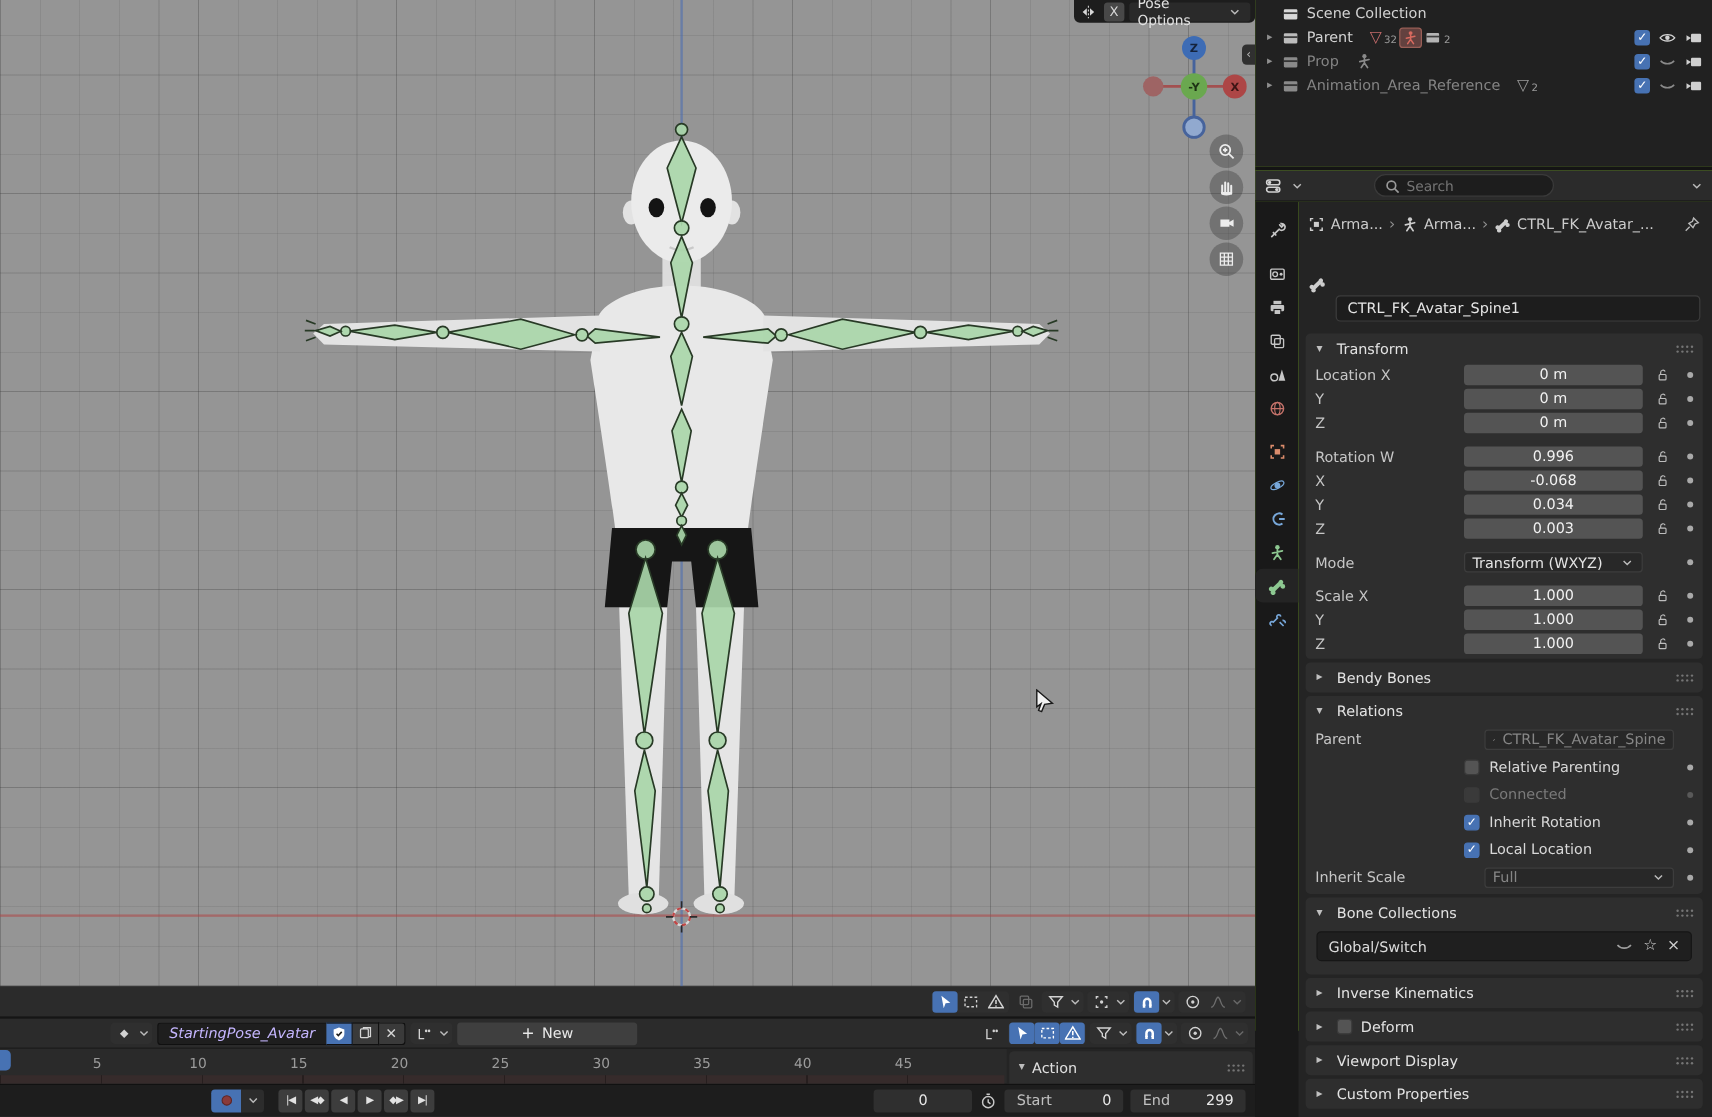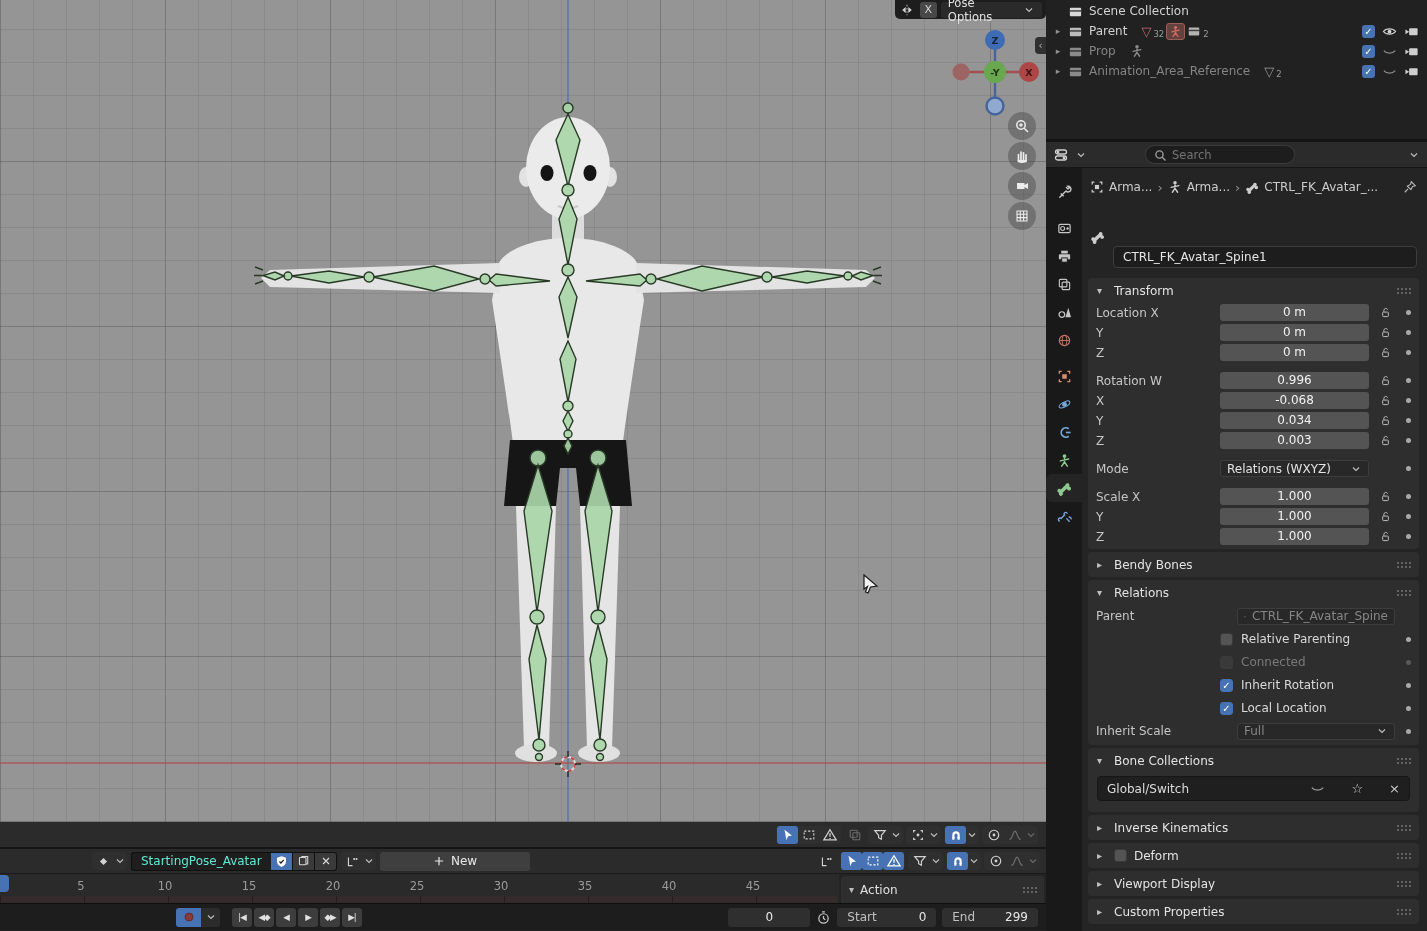--- a/index.html
+++ b/index.html
@@ -46,21 +46,21 @@
   .ibtn.dim{ opacity:.38; }
   .igrp{ display:flex; align-items:center; background:#2f2f2f; border-radius:4px; padding:0 1px; }
   .chev-s{ width:12px; height:12px; color:#bcbcbc; flex:none; }
   .ic{ display:block; }
 
   
   .ds{ position:absolute; left:0; top:849px; width:1046px; height:82px; background:#242424; }
   .ds-header{ height:25px; background:#2b2b2b; border-bottom:1px solid #1a1a1a; display:flex;
     align-items:center; padding:0 6px; gap:4px; }
   .action-name{ height:19px; background:#1e1e1e; border:1px solid #101010; border-right:none;
-    border-radius:3px 0 0 3px; display:flex; align-items:center; padding:2px 9px; color:#5eead4; min-width:140px; }
+    border-radius:3px 0 0 3px; display:flex; align-items:center; padding:2px 9px; color:#c4b5fd; min-width:140px;font-style:italic; }
   .sq-btn{ width:22px; height:19px; background:#3a3a3a; border:1px solid #101010; border-left:none;
     display:flex; align-items:center; justify-content:center; color:#d6d6d6; }
   .sq-btn.blue{ background:#4772b3; color:#fff; }
   .sq-btn.last{ border-radius:0 3px 3px 0; }
   .new-btn{ height:19px; background:#3f3f3f; border-radius:3px; display:flex; align-items:center;
     gap:6px; padding:0 10px; width:150px; justify-content:center; color:#e8e8e8; }
 
   .ds-ruler{ position:relative; height:29px; background:#2a2a2a; }
   .tick{ position:absolute; bottom:10px; transform:translateX(-50%); color:#9b9b9b; font-size:11.5px; }
   .playhead{ position:absolute; left:-9px; top:1px; width:18px; height:17px; background:#4772b3; border-radius:4px; }
@@ -139,21 +139,21 @@
   .spacer8{ height:8px; }
   .parent-field{ grid-column:2/4;margin-left:17px; }
   .parent-field .dd{ color:#868686; gap:6px; }
   .chkrow{ grid-column:2/4; display:flex; align-items:center; gap:8px; color:#d8d8d8; }
   .chkrow.dis{ color:#7a7a7a; }
   .cbx{ width:13px; height:13px; border-radius:3px; background:#545454; border:1px solid #3a3a3a; flex:none; }
   .cbx.on{ background:#4772b3; border-color:#4772b3; color:#fff; font-size:10px; display:flex; align-items:center; justify-content:center; }
   .cbx.on::after{ content:"✓"; }
   .cbx.dis{ background:#3a3a3a; }
   .bc-item{ height:25px; background:#1f1f1f; border:1px solid #161616; border-radius:4px;
-    margin:3px 9px 9px 9px; display:flex; align-items:center; gap:26px; padding:0 9px; color:#dcdcdc; }
+    margin:3px 9px 9px 9px; display:flex; align-items:center; gap:8px; padding:0 9px; color:#dcdcdc; }
   .bc-item .nm{ flex:1; }
   .star{ color:#cdcdcd; font-size:13px; }
   .xg{ color:#cdcdcd; font-size:13px; }
 </style>
 </head>
 <body>
 
 <svg width="0" height="0" style="position:absolute">
   <defs>
     <symbol id="s-chev" viewBox="0 0 16 16">
@@ -952,21 +952,21 @@
                 <svg class="ic" width="13" height="13">
                   <use href="#s-lock"></use>
                 </svg>
               </span>
               <span class="adot"></span>
             </div>
           <div class="spacer8"></div>
           <div class="prow">
             <span class="plab">Mode</span>
             <span class="dd">
-                <span class="dtxt">Relations (WXYZ)</span>
+                <span class="dtxt">Transform (WXYZ)</span>
                 <svg class="chev-s">
                   <use href="#s-chev"></use>
                 </svg>
               </span>
             <span></span>
               <span class="adot"></span>
           </div>
           <div class="spacer8"></div>
           <div class="prow">
               <span class="plab">Scale X</span>

